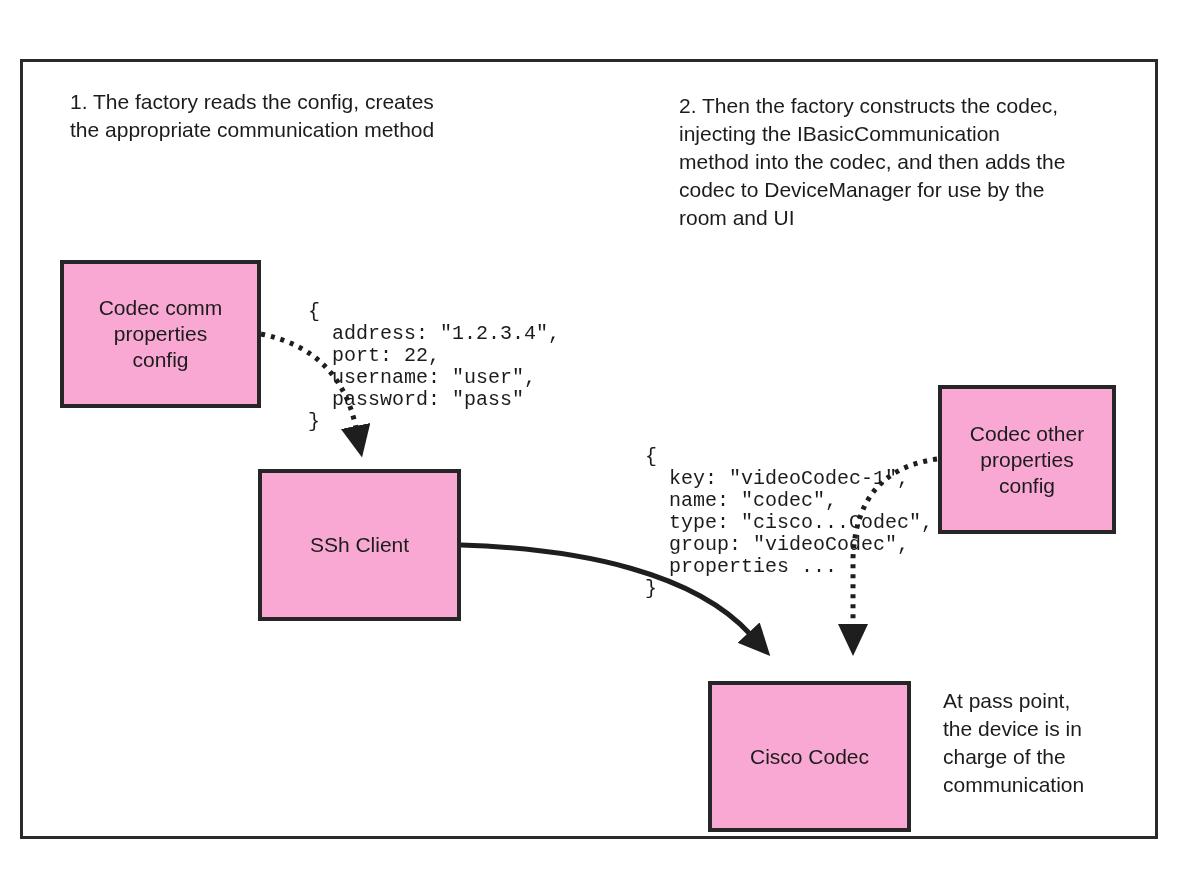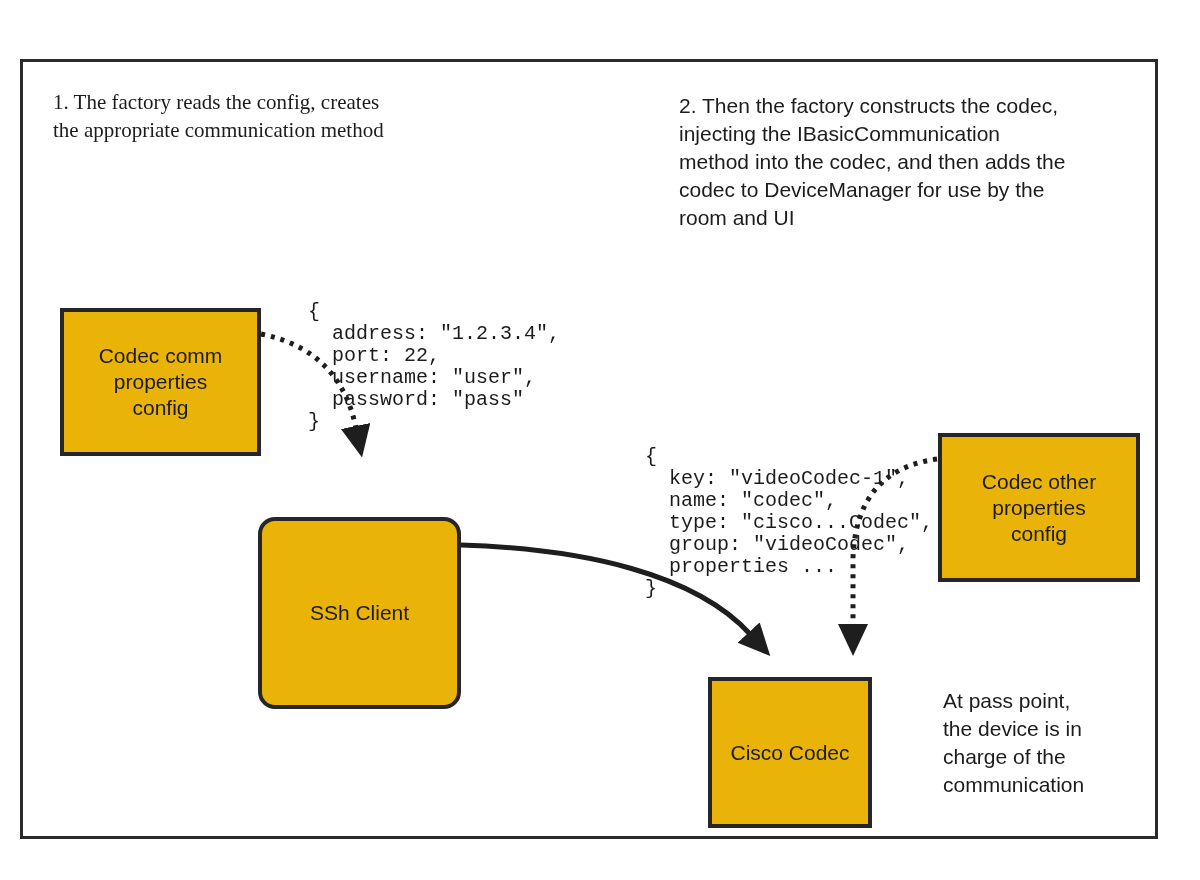--- a/index.html
+++ b/index.html
@@ -22,56 +22,55 @@
     width: 1138px;
     height: 780px;
     border: 3px solid #2a2a2a;
     box-sizing: border-box;
     background: #ffffff;
   }
   .node {
     position: absolute;
     box-sizing: border-box;
     border: 4px solid #262626;
-    background: #eab308;
+    background: #f9a8d4;
     display: flex;
     align-items: center;
     justify-content: center;
     text-align: center;
     font-size: 21px;
     line-height: 26px;
     white-space: pre;
     z-index: 3;
-    margin-top: 48px;
   }
   #node-codec-comm  { left: 60px;  top: 260px; width: 201px; height: 148px; }
-  #node-ssh-client  { left: 258px; top: 469px; width: 203px; height: 192px; border-radius: 17px; }
-  #node-codec-other { left: 938px; top: 385px; width: 202px; height: 149px; }
-  #node-cisco-codec { left: 708px; top: 629px; width: 164px; height: 151px; }
+  #node-ssh-client  { left: 258px; top: 469px; width: 203px; height: 152px; }
+  #node-codec-other { left: 938px; top: 385px; width: 178px; height: 149px; }
+  #node-cisco-codec { left: 708px; top: 681px; width: 203px; height: 151px; }
 
   .code {
     position: absolute;
     font-family: "Liberation Mono", monospace;
     font-size: 20px;
     line-height: 22px;
     white-space: pre;
     z-index: 1;
     margin: 0;
   }
   #code-comm  { left: 308px; top: 301px; }
   #code-codec { left: 645px; top: 446px; }
 
   .note {
     position: absolute;
     font-size: 21px;
     line-height: 28px;
     white-space: pre;
     z-index: 1;
   }
-  #note-step1  { left: 53px;  top: 88px; font-family: Liberation Serif, serif; }
+  #note-step1  { left: 70px;  top: 88px; }
   #note-step2  { left: 655px; top: 92px; margin-left: 24px; }
   #note-result { left: 943px; top: 687px; }
 
   .arrow-layer {
     position: absolute;
     left: 0;
     top: 0;
     width: 1200px;
     height: 880px;
     z-index: 2;

